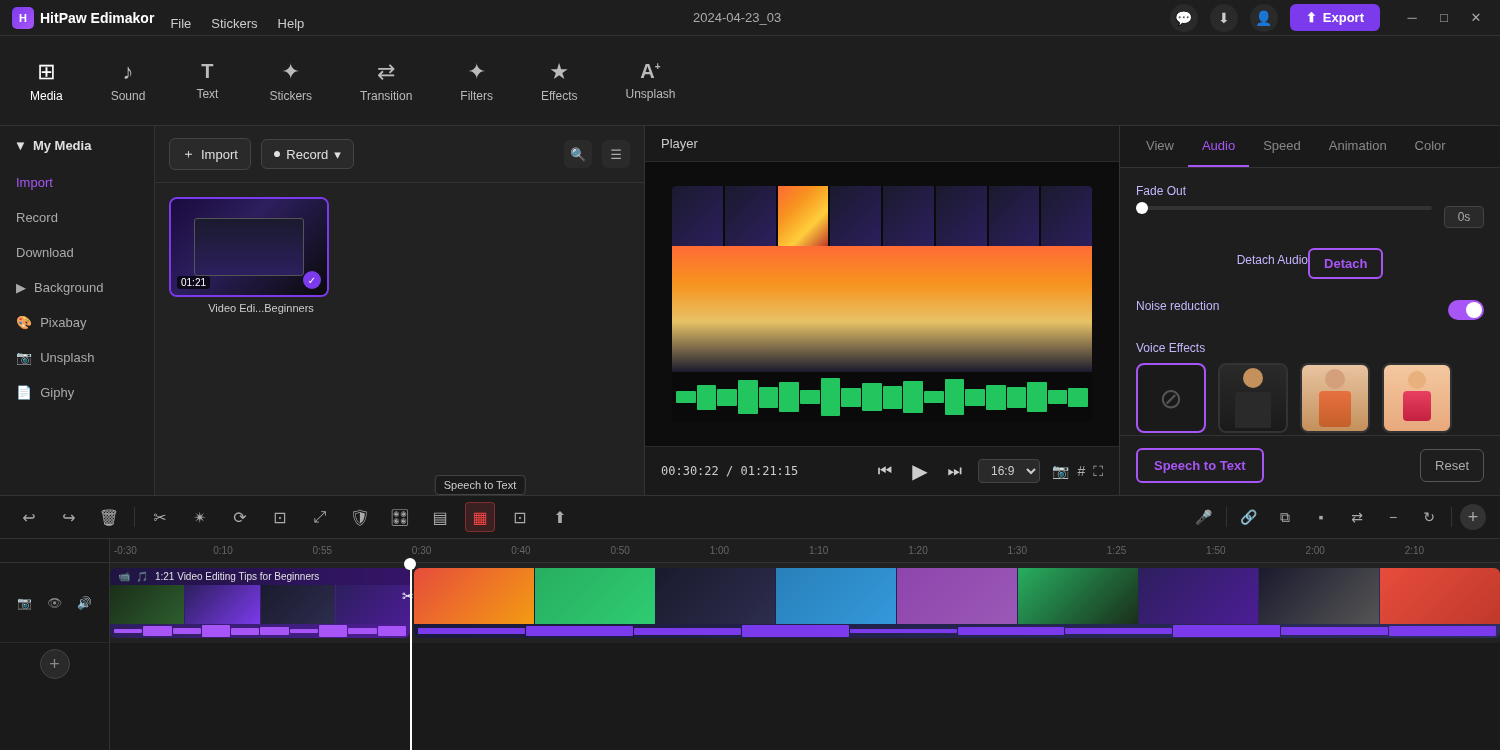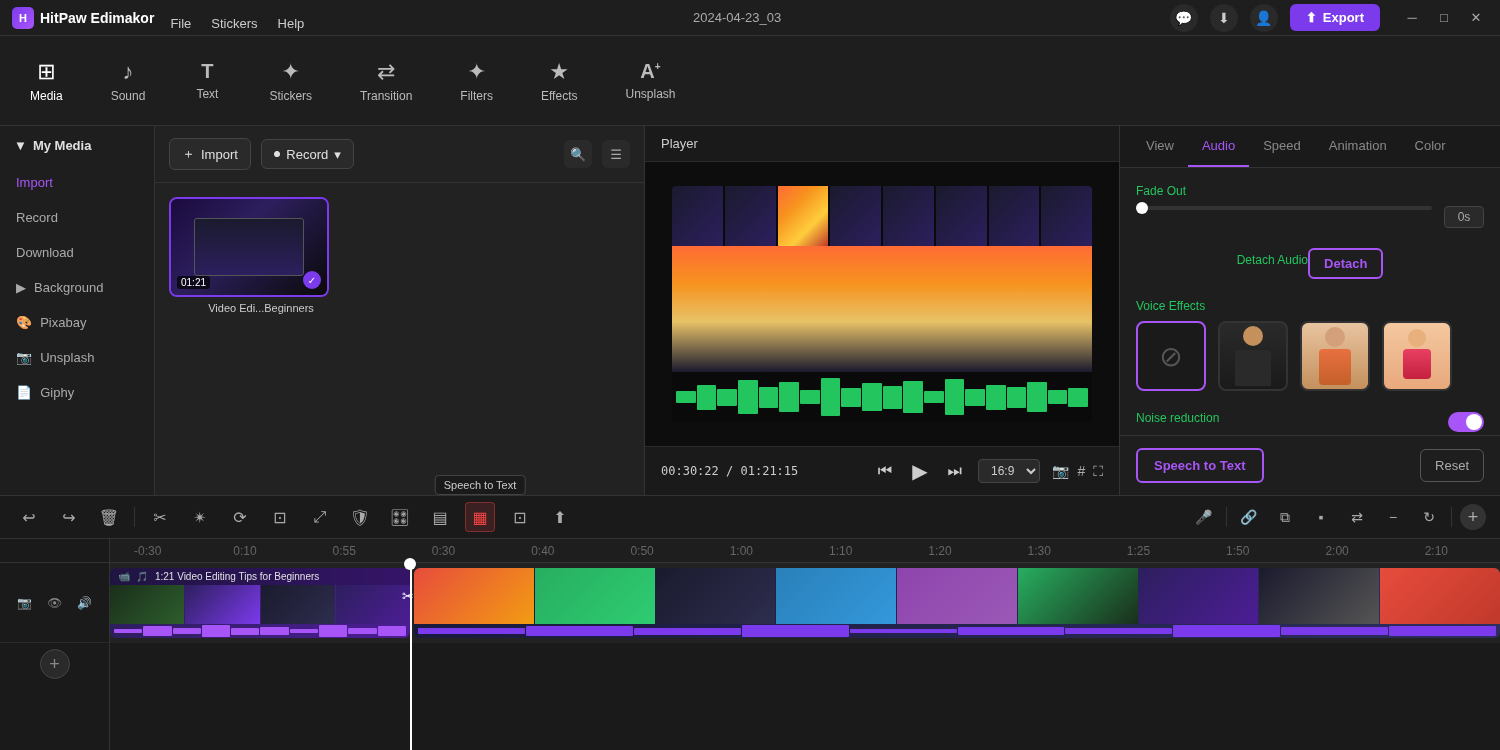--- a/index.html
+++ b/index.html
@@ -68,21 +68,21 @@
     .ctrl-icon { color: #aaa; cursor: pointer; font-size: 14px; }
 
     
     .right-panel { width: 380px; background: #1e1e1e; display: flex; flex-direction: column; flex-shrink: 0; }
     .panel-tabs { display: flex; background: #1a1a1a; border-bottom: 1px solid #333; padding: 0 12px; }
     .panel-tab { padding: 12px 14px; font-size: 13px; color: #888; cursor: pointer; border-bottom: 2px solid transparent; }
     .panel-tab.active { color: #a855f7; border-bottom-color: #a855f7; }
     .panel-content { flex: 1; padding: 16px; overflow-y: auto; }
 
     .panel-row { margin-bottom: 20px; }
-    .panel-label { font-size: 12px; color: #22c55e; margin-bottom: 8px; }
+    .panel-label { font-size: 12px; color: #c4b5fd; margin-bottom: 8px; }
     .fade-row { display: flex; align-items: flex-start; gap: 12px; }
     .fade-track { flex: 1; height: 4px; background: #333; border-radius: 2px; position: relative; }
     .fade-thumb { width: 12px; height: 12px; background: #fff; border-radius: 50%; position: absolute; top: -4px; left: 0; }
     .fade-value { color: #aaa; font-size: 12px; background: #2a2a2a; border: 1px solid #444; border-radius: 4px; padding: 3px 8px; min-width: 40px; text-align: center; }
 
     .detach-row { display: flex; align-items: center; justify-content: center; }
     .detach-btn { background: transparent; border: 2px solid #a855f7; color: #a855f7; border-radius: 6px; padding: 6px 14px; font-size: 13px; cursor: pointer; font-weight: 600; }
 
     .noise-row { display: flex; align-items: center; justify-content: space-between; }
     .toggle { width: 36px; height: 20px; background: #a855f7; border-radius: 10px; position: relative; cursor: pointer; }
@@ -125,21 +125,21 @@
 
     .timeline-body { display: flex; flex: 1; overflow: hidden; }
     .timeline-left { width: 110px; background: #1a1a1a; border-right: 1px solid #333; display: flex; flex-direction: column; }
     .tl-track-controls { flex: 1; display: flex; flex-direction: column; gap: 0; }
     .tl-track-ctrl { height: 80px; display: flex; align-items: center; justify-content: center; gap: 8px; border-bottom: 1px solid #2a2a2a; }
     .tc-btn { width: 22px; height: 22px; background: none; border: none; color: #888; cursor: pointer; font-size: 12px; display: flex; align-items: center; justify-content: center; }
 
     .timeline-main { flex: 1; overflow: hidden; position: relative; }
     .timeline-ruler { height: 24px; background: #1e1e1e; border-bottom: 1px solid #333; display: flex; align-items: center; padding-left: 0; position: relative; }
     .ruler-marks { display: flex; width: 100%; overflow: hidden; }
-    .ruler-mark { flex: 1; font-size: 12px; color: #666; padding-left: 4px; margin-left: 20px; }
+    .ruler-mark { flex: 1; font-size: 10px; color: #666; padding-left: 4px; }
     .tl-playhead { position: absolute; top: 0; left: 300px; width: 2px; background: #fff; height: 100%; z-index: 10; }
     .tl-playhead-top { position: absolute; top: -5px; left: -6px; width: 12px; height: 12px; background: #fff; border-radius: 50%; }
     .tl-playhead-scissors { position: absolute; top: 25px; left: -8px; font-size: 14px; color: #fff; }
 
     .video-track { height: 80px; background: #222; display: flex; align-items: center; position: relative; }
   </style>
 </head>
 <body>
 
 <div class="title-bar">
@@ -347,20 +347,29 @@
         </div>
       </div>
 
       <div class="panel-row">
         <div class="detach-row">
           <span class="panel-label">Detach Audio</span>
           <button class="detach-btn">Detach</button>
         </div>
       </div>
 
+      <div class="panel-row">
+        <div class="noise-row">
+          <span class="panel-label">Noise reduction</span>
+          <div class="toggle">
+            <div class="toggle-knob"></div>
+          </div>
+        </div>
+      </div>
+
       <div class="panel-row voice-effects">
         <div class="panel-label">Voice Effects</div>
         <div class="voice-grid">
 
           <div class="voice-card">
             <div class="voice-avatar none-avatar active">
               <div class="none-icon">⊘</div>
             </div>
 
           </div>
@@ -388,29 +397,20 @@
           <div class="voice-card">
             <div class="voice-avatar child-avatar">
               <div class="child-figure">
                 <div class="child-head"></div>
                 <div class="child-body"></div>
               </div>
             </div>
 
           </div>
 
-        </div>
-      </div>
-
-      <div class="panel-row">
-        <div class="noise-row">
-          <span class="panel-label">Noise reduction</span>
-          <div class="toggle">
-            <div class="toggle-knob"></div>
-          </div>
         </div>
       </div>
 
     </div>
     <div class="panel-footer">
       <button class="speech-btn">Speech to Text</button>
       <button class="reset-btn">Reset</button>
     </div>
   </div>
 

